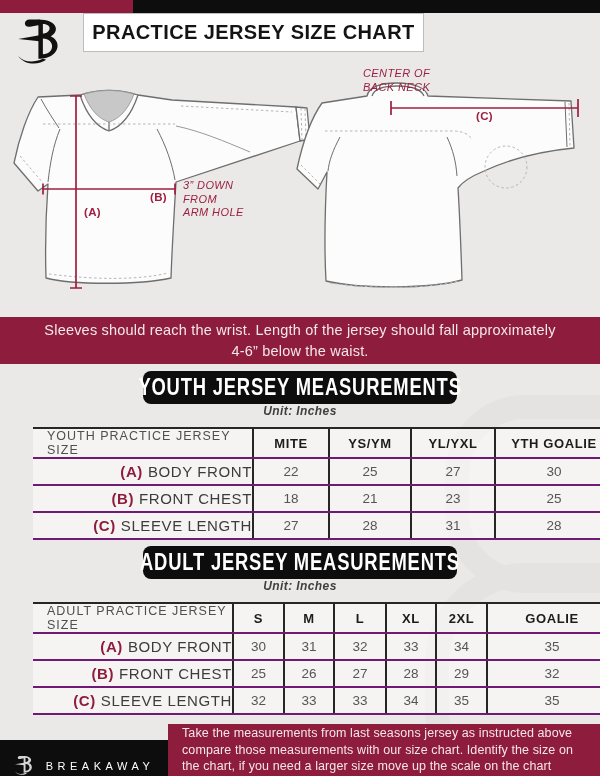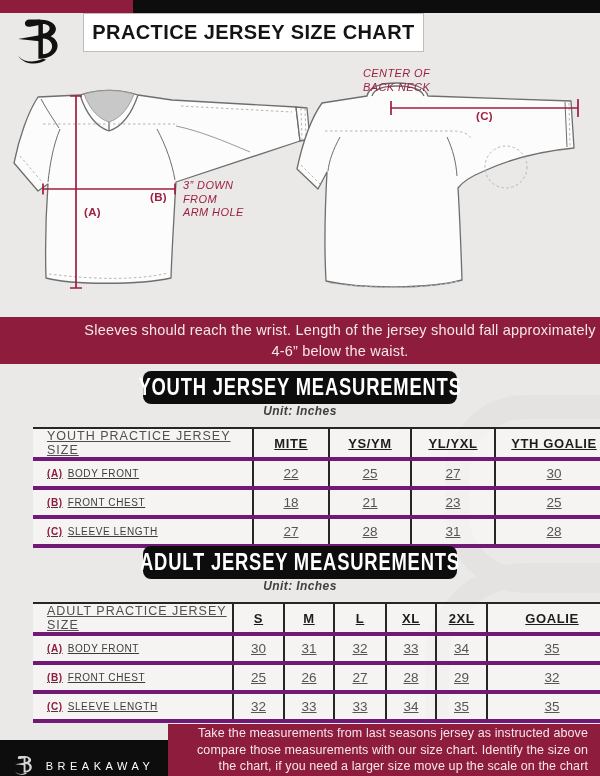--- a/index.html
+++ b/index.html
@@ -28,55 +28,55 @@
   .watermark { position:absolute; left:445px; top:395px; opacity:.55; }
   .watermark .wm1 { width:230px; height:150px; border:24px solid #e0dfdd; border-radius:80px; }
   .watermark .wm2 { width:260px; height:200px; border:24px solid #e0dfdd; border-radius:100px; margin:-30px 0 0 -20px; }
   
   .diagram { position:absolute; left:0; top:60px; width:600px; height:255px; }
   .ann { position:absolute; color:#9e1f40; font-size:11px; font-style:italic; letter-spacing:.4px; line-height:13.5px; white-space:nowrap; }
   .ann-key { position:absolute; color:#9e1f40; font-size:11.5px; font-weight:bold; letter-spacing:.3px; white-space:nowrap; }
   
   .banner {
     position:absolute; left:0; top:317px; width:600px; height:47px; background:#8e1c3c;
-    display:flex; align-items:center; justify-content:flex-end;
+    display:flex; align-items:center; justify-content:center;
   }
   .banner p { margin:0; width:520px; text-align:center; color:#f3e7ea; font-size:14.5px; line-height:21px; letter-spacing:.2px; }
   
   .badge {
     position:absolute; left:143px; width:314px; height:33px; background:#0d0d0d; border-radius:8px;
     display:flex; align-items:center; justify-content:center;
   }
   .badge span { color:#fff; font-size:23px; font-weight:800; letter-spacing:1px; white-space:nowrap; transform:scaleX(.8); }
   .unit { position:absolute; left:0; width:600px; text-align:center; font-size:12px; font-style:italic; font-weight:bold; color:#404040; letter-spacing:.4px; }
   
   table.size-table { position:absolute; left:33px; width:557px; border-collapse:collapse; table-layout:fixed;
     border-top:2px solid #262626; }
-  table.size-table th, table.size-table td { border-bottom:4px solid #701a75; background:rgba(255,255,255,.5); padding:0;text-decoration:underline; }
+  table.size-table th, table.size-table td { border-bottom:2px solid #701a75; background:rgba(255,255,255,.5); padding:0; }
   table.size-table th:not(:first-child), table.size-table td:not(:first-child) { border-left:2px solid #262626; }
   table.size-table th { height:26px; font-size:13px; font-weight:bold; color:#1c1c1c; letter-spacing:.6px; text-align:center; }
   table.size-table th:first-child { font-weight:normal; color:#4f4f4f; font-size:12.5px; letter-spacing:1px; text-align:left; padding-left:14px; }
   table.size-table td { height:25px; font-size:13.5px; color:#555; text-align:center; }
-  table.size-table td:first-child { text-align:left; padding-left:14px; font-size:10px; color:#3c3c3c; letter-spacing:.6px; }
+  table.size-table td:first-child { text-align:right; padding-left:14px; font-size:15px; color:#3c3c3c; letter-spacing:.6px; }
   table.size-table .key { color:#8e1c3c; font-weight:bold; margin-right:5px; }
   .youth { top:427px; } .adult { top:602px; }
   .youth th:nth-child(1){width:205px}.youth th:nth-child(2){width:74px}.youth th:nth-child(3){width:80px}.youth th:nth-child(4){width:82px}.youth th:nth-child(5){width:116px}
   .adult th:nth-child(1){width:185px}.adult th:nth-child(2){width:49px}.adult th:nth-child(3){width:48px}.adult th:nth-child(4){width:50px}.adult th:nth-child(5){width:48px}.adult th:nth-child(6){width:49px}.adult th:nth-child(7){width:128px}
   .adult td { height:26px; }
   
   .footer-black {
     position:absolute; left:0; top:740px; width:168px; height:52px; background:#0d0d0d;
     display:flex; align-items:center; justify-content:center; gap:8px;
   }
   .footer-black .brand { color:#fdfdfd; font-size:11px; letter-spacing:4.5px; font-weight:normal; }
   .footer-maroon {
     position:absolute; left:168px; top:724px; width:432px; height:52px; background:#8e1c3c;
     display:flex; align-items:center;
   }
-  .footer-maroon p { margin:0; padding:0 12px 0 14px; color:#f5e6ea; font-size:12.5px; line-height:16.5px; letter-spacing:.1px;text-align:right; }
+  .footer-maroon p { margin:0; padding:0 12px 0 14px; color:#f5e6ea; font-size:12.5px; line-height:16.5px; letter-spacing:.1px; }
 </style>
 </head>
 <body>
 
 <div class="page">
 
   <div class="watermark">
     <div class="wm1"></div>
       <div class="wm2"></div>
   </div>

